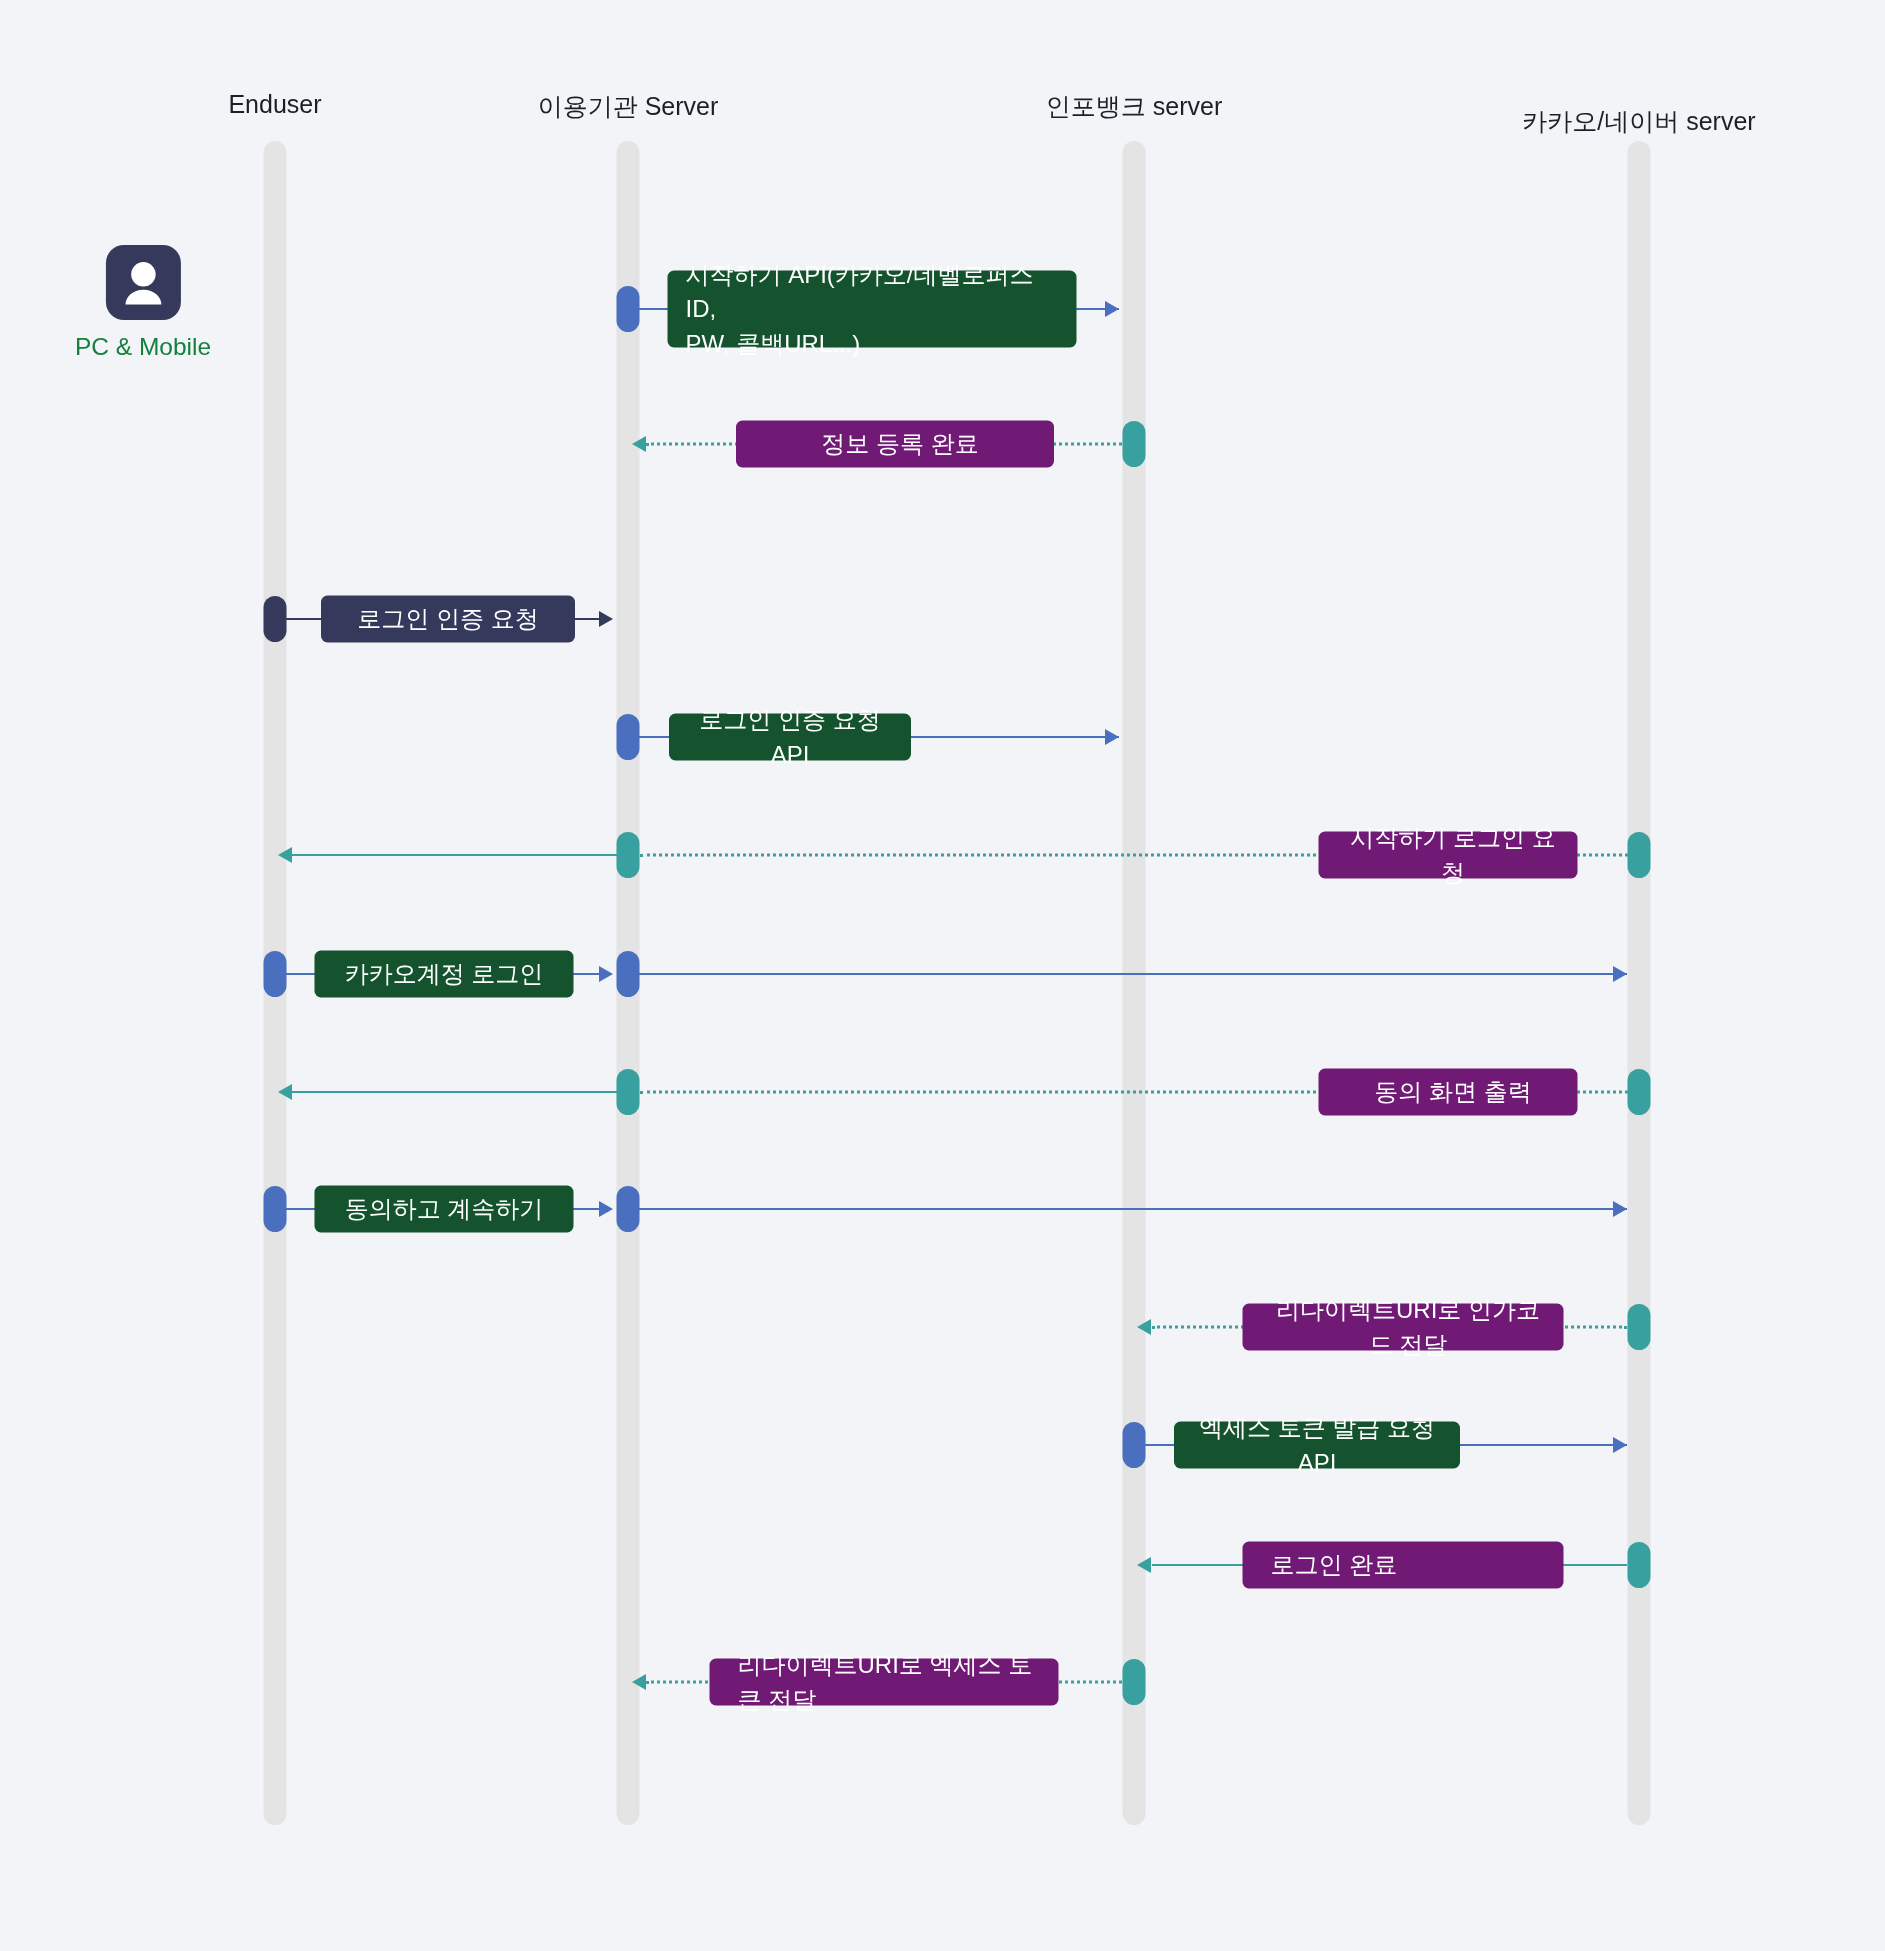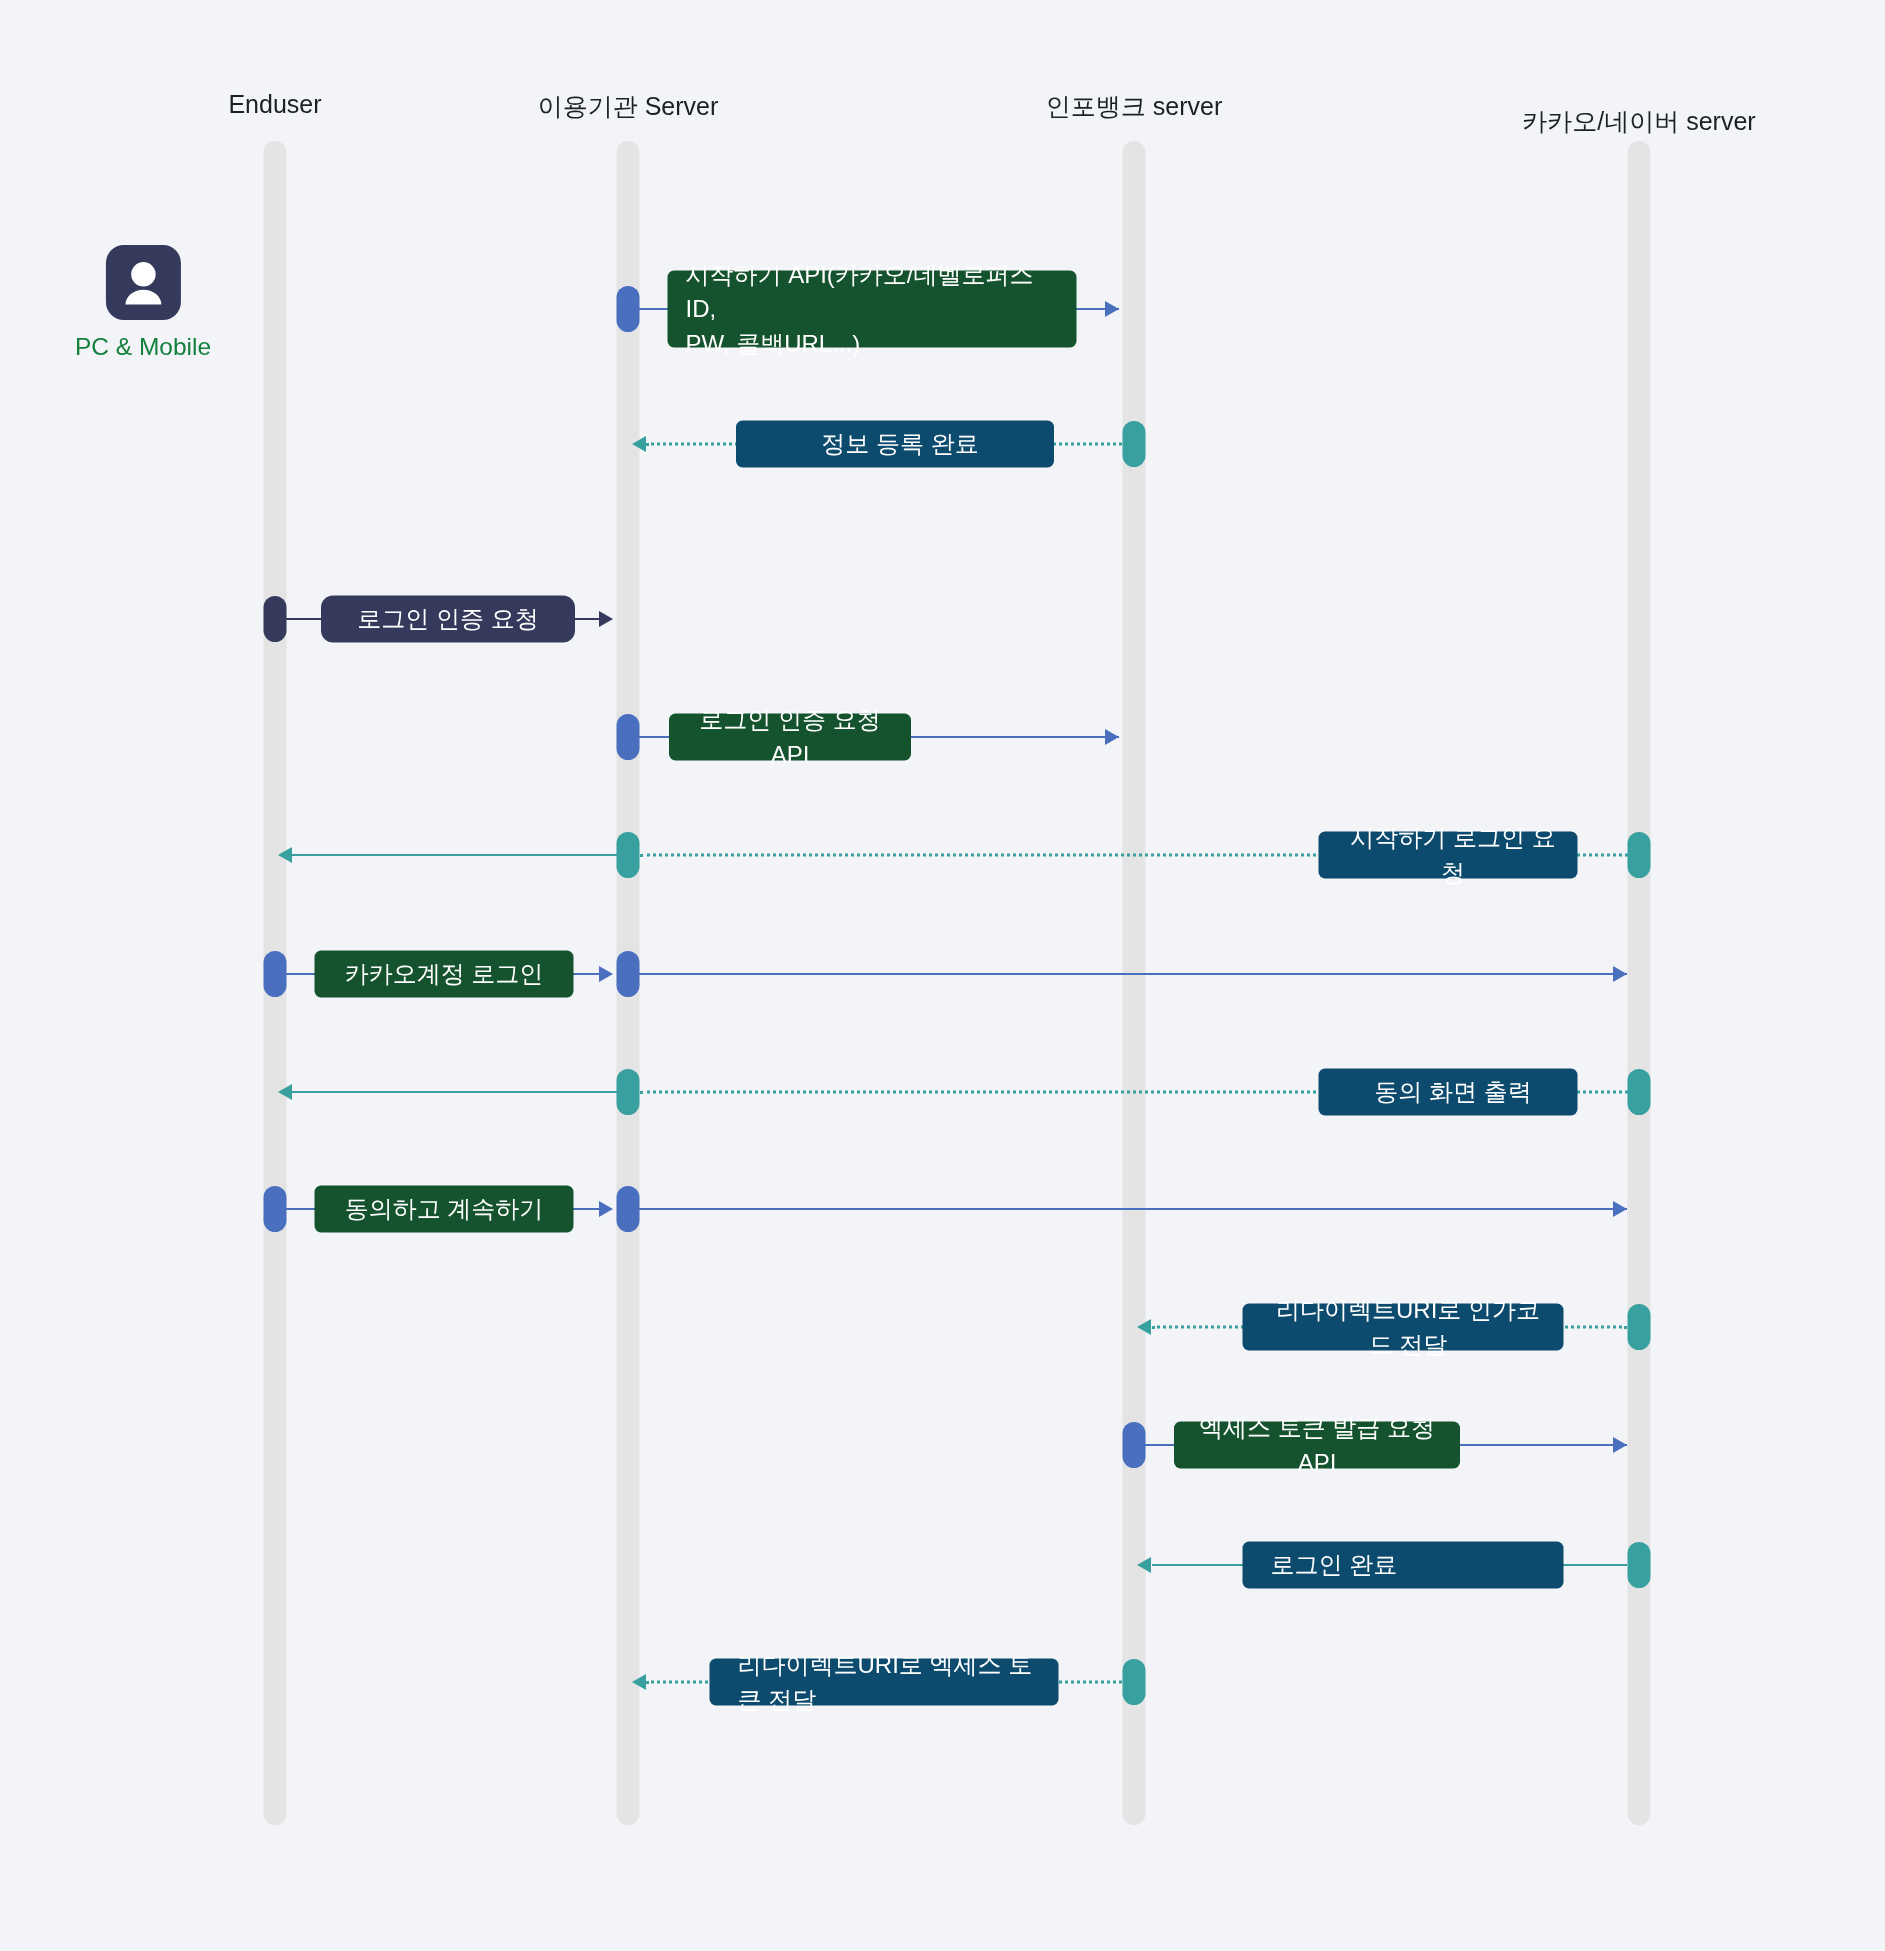--- a/index.html
+++ b/index.html
@@ -98,22 +98,22 @@
     font-size:24px;
     line-height:1.42;
     padding:11.5px 18px;
     box-sizing:border-box;
     white-space:pre-line;
     text-align:left;
     display:flex;
     align-items:center;
   }
   .lb-blue{background:#14532d;}
-  .lb-teal{background:#0c4a6e;padding-left:28px;}
-  .lb-navy{background:#353a5c;border-radius:12px;}
+  .lb-teal{background:#701a75;padding-left:28px;}
+  .lb-navy{background:#353a5c;}
   .lb-center{justify-content:center;text-align:center;}
 </style>
 </head>
 <body>
 
 <div id="diagram">
 
   <div class="lifeline-title" style="left:275px;top:90px;">Enduser</div>
   <div class="lifeline-title" style="left:628px;top:90px;">이용기관 Server</div>
   <div class="lifeline-title" style="left:1134px;top:90px;">인포뱅크 server</div>

